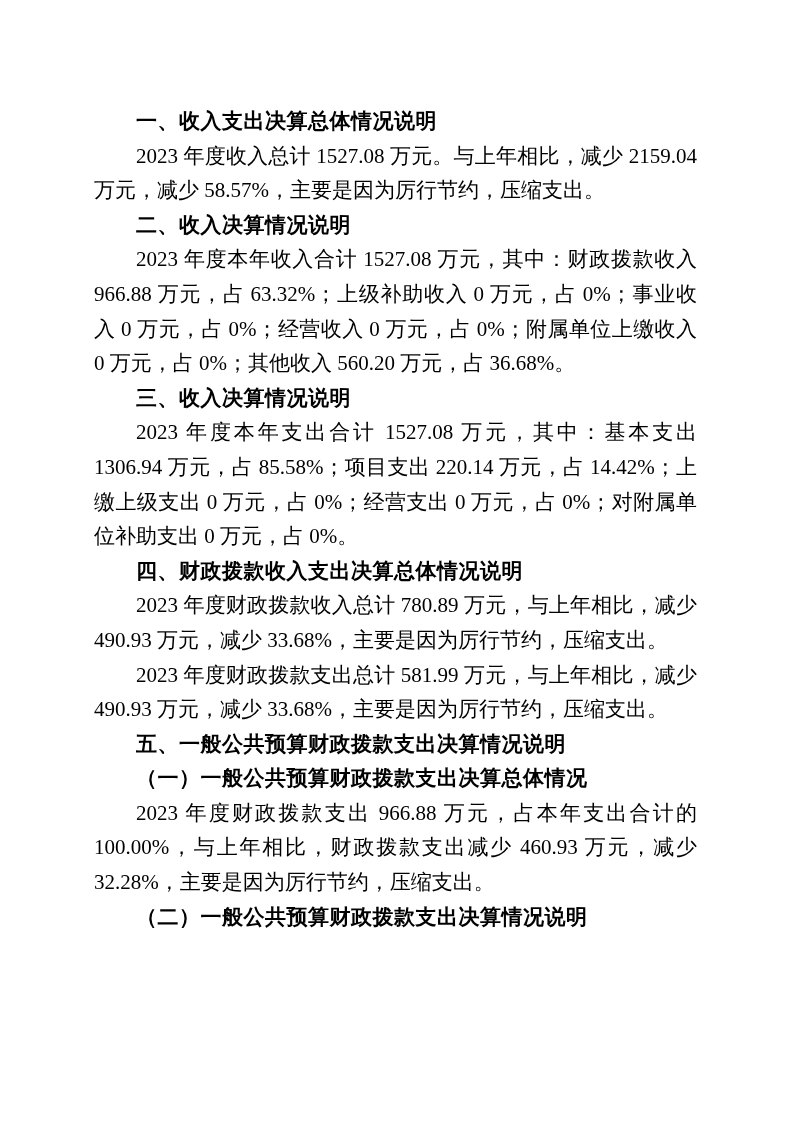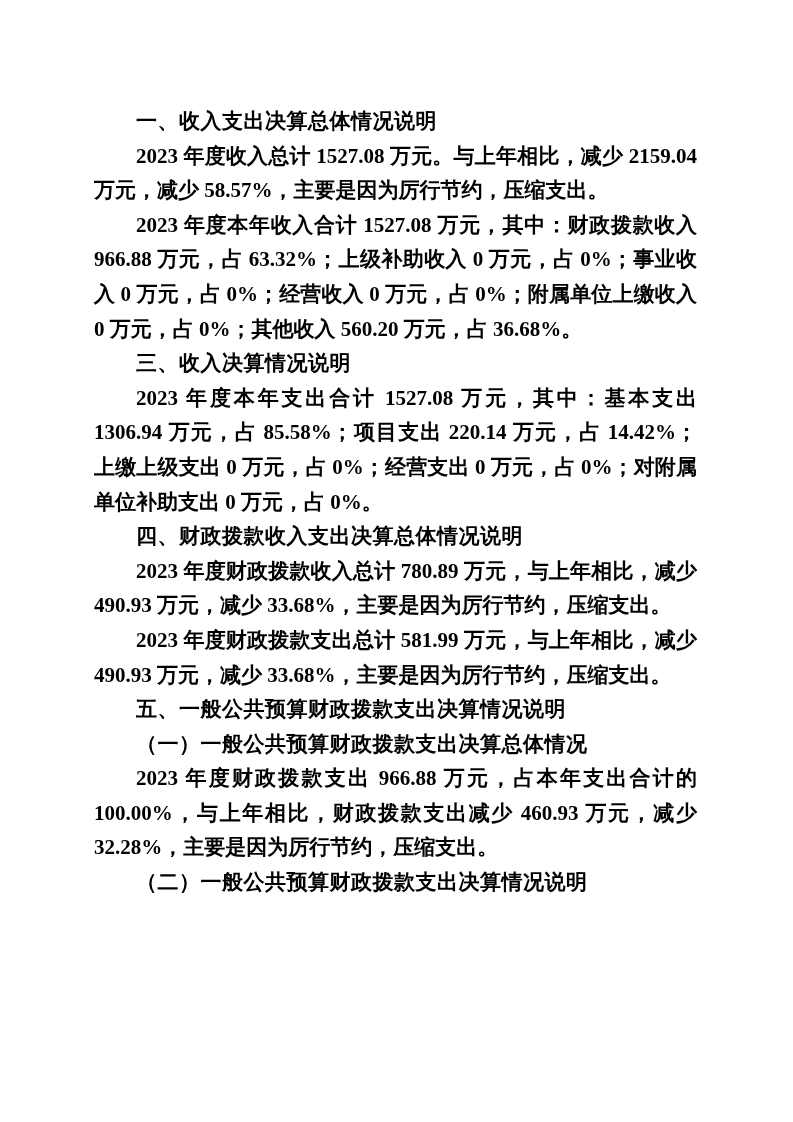--- a/index.html
+++ b/index.html
@@ -23,37 +23,38 @@
     font-weight: bold;
     font-size: 21px;
     line-height: 34.6px;
     text-indent: 2em;
     letter-spacing: 0.5px;
     color: #000000;
   }
   .doc-para {
     margin: 0;
     font-family: "Liberation Serif", "DejaVu Serif", serif;
-    font-weight: bold;
+    font-weight: normal;
     font-size: 21px;
     line-height: 34.6px;
     text-indent: 2em;
     text-align: justify;
     text-justify: inter-character;
     color: #000000;
   }
 </style>
 </head>
 <body>
 
 <div class="page">
 
   <h3 class="doc-heading">一、收入支出决算总体情况说明</h3>
   <p class="doc-para">2023 年度收入总计 1527.08 万元。与上年相比，减少 2159.04 万元，减少 58.57%，主要是因为厉行节约，压缩支出。</p>
 
+  <h3 class="doc-heading">二、收入决算情况说明</h3>
   <p class="doc-para">2023 年度本年收入合计 1527.08 万元，其中：财政拨款收入 966.88 万元，占 63.32%；上级补助收入 0 万元，占 0%；事业收入 0 万元，占 0%；经营收入 0 万元，占 0%；附属单位上缴收入 0 万元，占 0%；其他收入 560.20 万元，占 36.68%。</p>
 
   <h3 class="doc-heading">三、收入决算情况说明</h3>
   <p class="doc-para">2023 年度本年支出合计 1527.08 万元，其中：基本支出 1306.94 万元，占 85.58%；项目支出 220.14 万元，占 14.42%；上缴上级支出 0 万元，占 0%；经营支出 0 万元，占 0%；对附属单位补助支出 0 万元，占 0%。</p>
 
   <h3 class="doc-heading">四、财政拨款收入支出决算总体情况说明</h3>
   <p class="doc-para">2023 年度财政拨款收入总计 780.89 万元，与上年相比，减少 490.93 万元，减少 33.68%，主要是因为厉行节约，压缩支出。</p>
   <p class="doc-para">2023 年度财政拨款支出总计 581.99 万元，与上年相比，减少 490.93 万元，减少 33.68%，主要是因为厉行节约，压缩支出。</p>
 
   <h3 class="doc-heading">五、一般公共预算财政拨款支出决算情况说明</h3>

